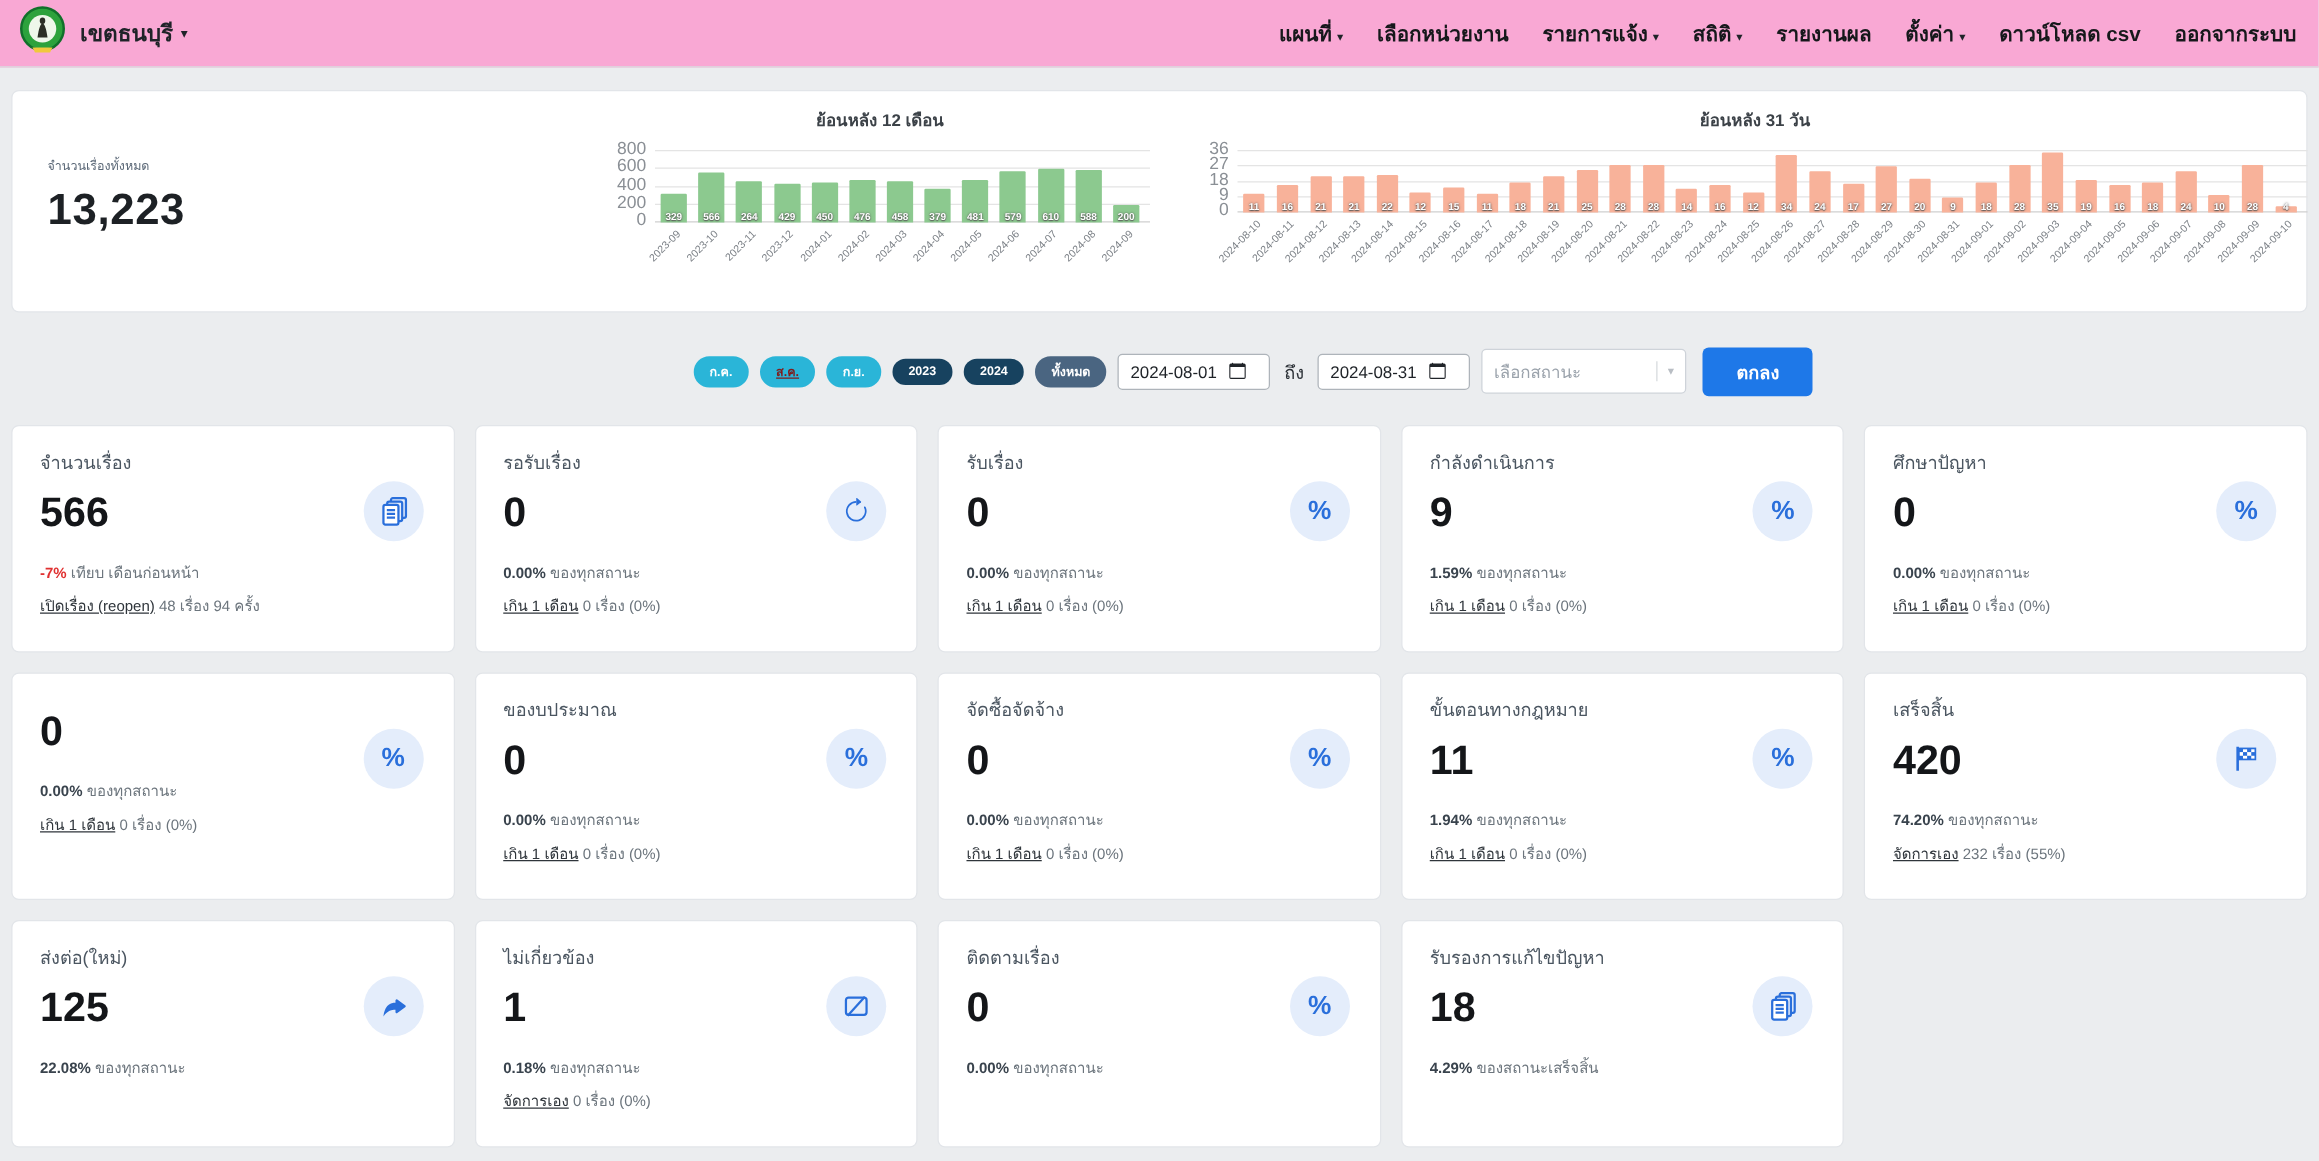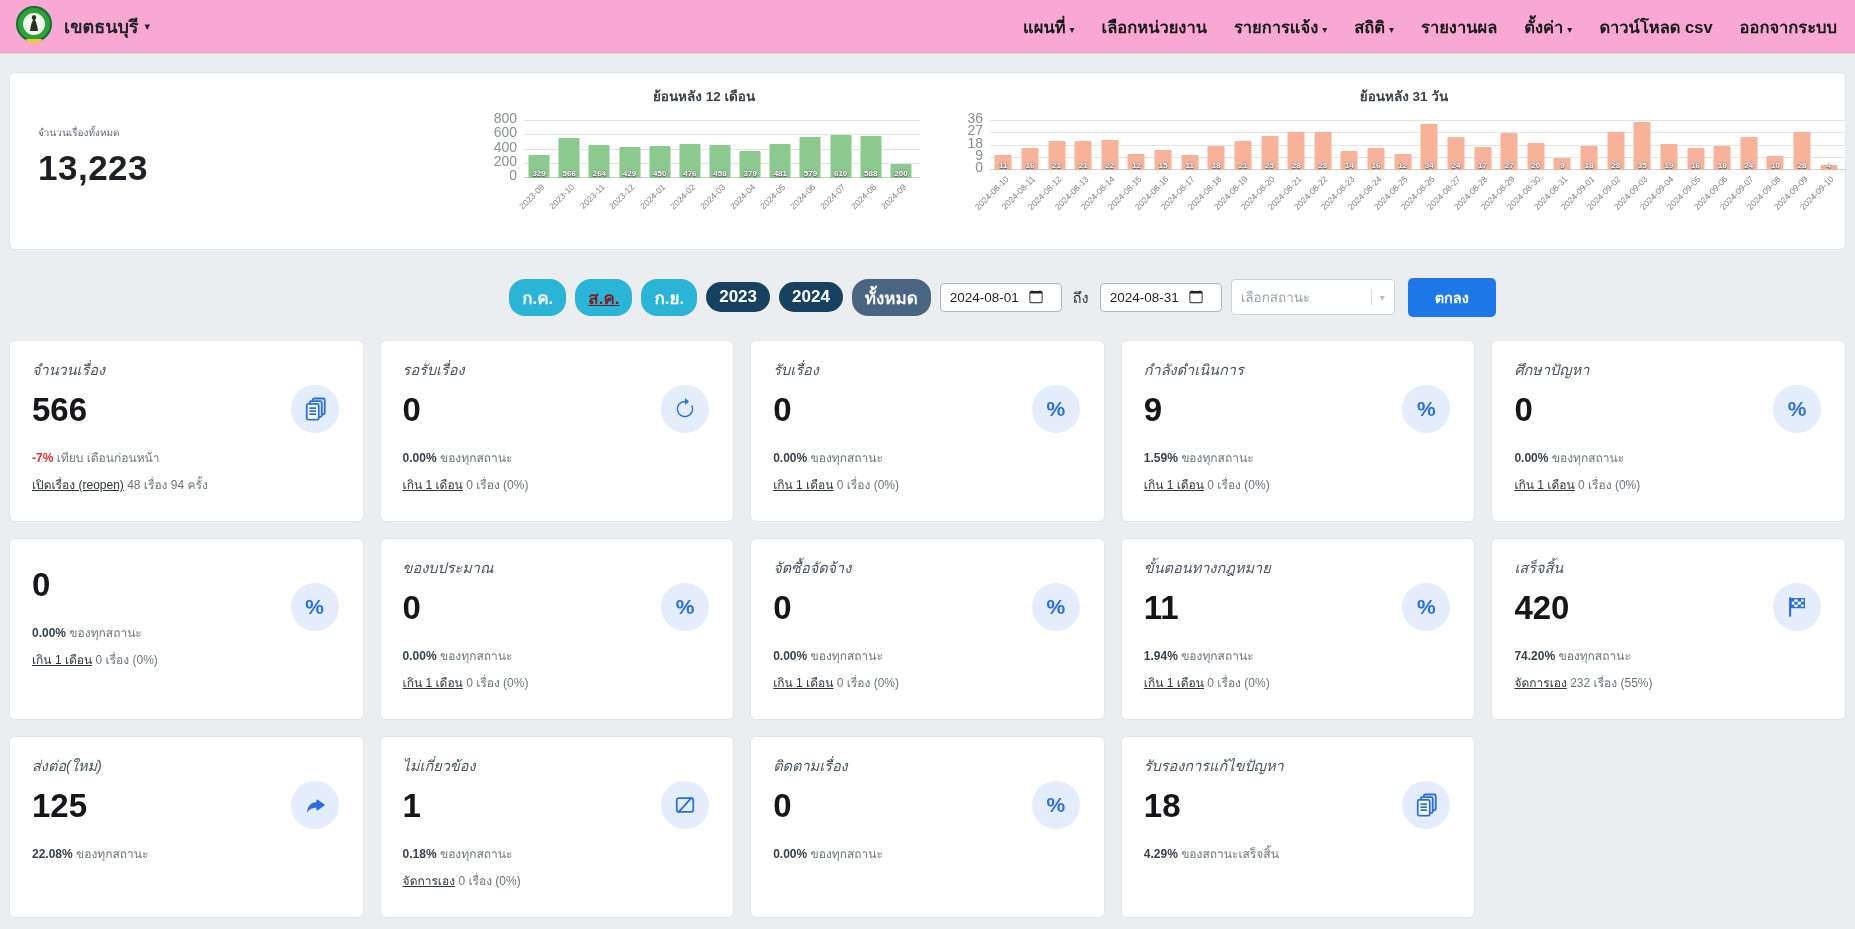--- a/index.html
+++ b/index.html
@@ -44,21 +44,21 @@
     font-size:8px; font-weight:bold; color:#fff; white-space:nowrap; z-index:2;
     text-shadow:0 0 2px #5a5a5a,0 1px 1px #5a5a5a;
   }
   .xlab {
     position:absolute; top:calc(100% + 4px); right:50%;
     transform:rotate(-45deg); transform-origin:100% 0;
     font-size:8.5px; color:#7c8187; white-space:nowrap;
   }
   
   .filterbar { display:flex; align-items:center; justify-content:center; gap:9px; margin:30px 0 0 150px; height:34px; }
-  .pill { border:none; border-radius:16px; padding:5px 13px; font-size:17px; font-weight:bold; color:#fff; cursor:pointer; font-family:inherit; }
+  .pill { border:none; border-radius:16px; padding:5px 13px; font-size:10px; font-weight:bold; color:#fff; cursor:pointer; font-family:inherit; }
   .pill.cyan { background:#2ab5d8; }
   .pill.cyan.active { color:#7f1d1d;text-decoration:underline; }
   .pill.navy { background:#17425f; }
   .pill.all  { background:#4a6581; }
   .datebox {
     display:flex; align-items:center; gap:10px; background:#fff;
     border:1px solid #aeb4ba; border-radius:4px; padding:6px 9px;
     font-size:13.5px; color:#1f2328; cursor:pointer; min-width:122px;
   }
   .to-label { font-size:14.5px; color:#2b3036; margin:0 2px; }
@@ -72,21 +72,21 @@
   .btn-ok {
     background:#1e78e8; color:#fff; border:none; border-radius:5px;
     padding:8px 27px; font-size:14.5px; font-weight:bold; cursor:pointer; font-family:inherit; margin-left:4px;
   }
   
   .grid { display:grid; grid-template-columns:repeat(5,1fr); gap:16px; margin:26px 9px 0; }
   .card {
     position:relative; background:#fff; border:1px solid #e2e5e9; border-radius:6px;
     height:182px; padding:17px 22px;
   }
-  .card-title { font-size:14.5px; color:#4a5560;font-style:italic; }
+  .card-title { font-size:14.5px; color:#4a5560; }
   .card-value { font-size:33px; font-weight:bold; color:#141619; margin-top:10px; }
   .card-icon {
     position:absolute; top:44px; right:24px; width:48px; height:48px; border-radius:50%;
     background:#e4edfb; display:flex; align-items:center; justify-content:center; color:#2a6fdb;
   }
   .card-icon .pct-glyph { font-size:21px; font-weight:bold; color:#2a6fdb; }
   .card-sub  { margin-top:19px; font-size:12px; color:#6c757d; }
   .card-sub2 { margin-top:8px; font-size:12px; color:#6c757d; }
   .pct { font-weight:bold; color:#39434d; }
   .pct.red { color:#e03131; }

